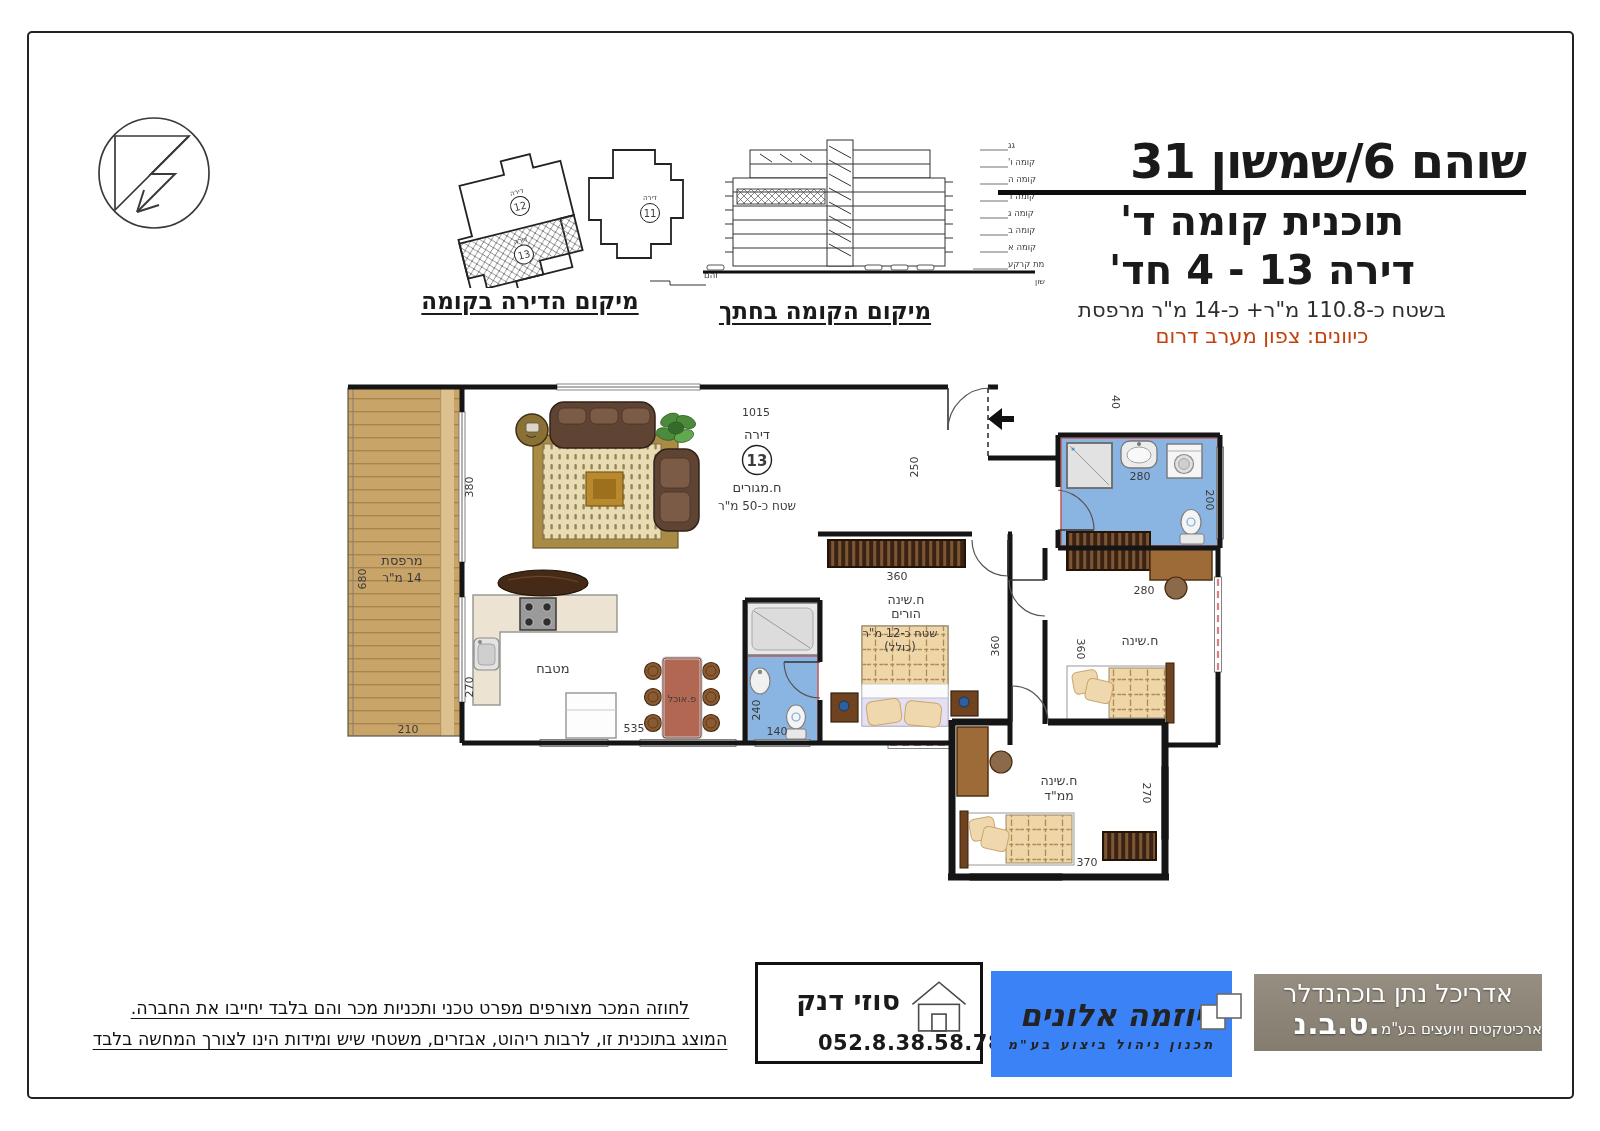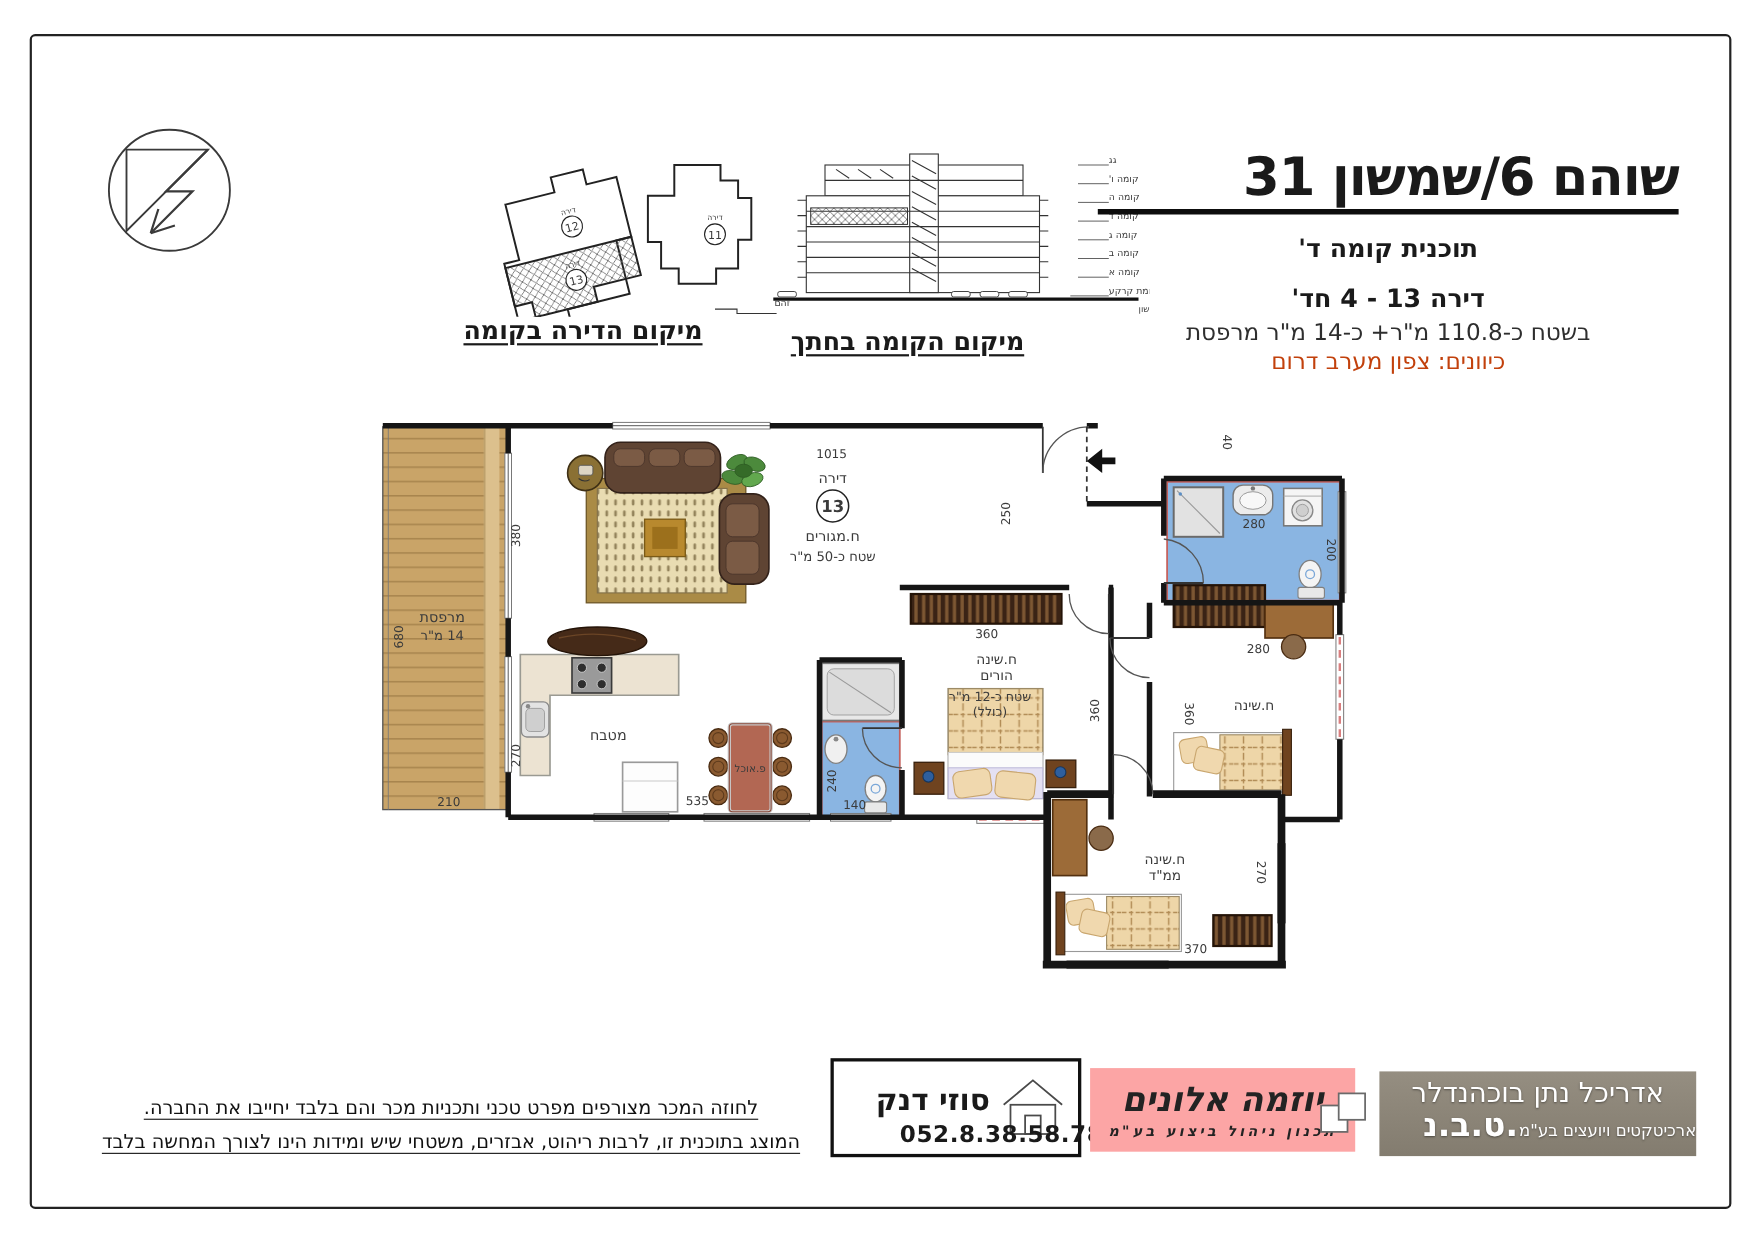--- a/index.html
+++ b/index.html
@@ -5,45 +5,45 @@
   html,body{margin:0;padding:0;background:#fff;}
   .page{position:relative;width:1600px;height:1131px;background:#fff;overflow:hidden;
         font-family:"DejaVu Sans",sans-serif;color:#1a1a1a;}
   .frame{position:absolute;left:27px;top:31px;width:1543px;height:1064px;
          border:2.5px solid #222;border-radius:5px;}
   .abs{position:absolute;}
   
   .header{position:absolute;left:998px;top:136px;width:528px;text-align:center;direction:rtl;}
   .header .title{font-size:48px;font-weight:900;letter-spacing:-1px;line-height:1.05;
                  border-bottom:5px solid #0d0d0d;padding-bottom:4px;text-align:right;}
-  .header .sub{font-size:23px;font-weight:800;margin-top:19px;}
+  .header .sub{font-size:40px;font-weight:800;margin-top:3px;}
   .header .small{font-size:21px;color:#2e2e2e;margin-top:5px;}
   .header .small2{font-size:21px;color:#c2410c;margin-top:2px;}
   
   .caption{position:absolute;text-align:center;font-size:23px;font-weight:800;direction:rtl;
            text-decoration:underline;text-underline-offset:4px;}
   
   svg text{font-family:"DejaVu Sans",sans-serif;fill:#3b3b3b;}
   svg text.he{direction:rtl;unicode-bidi:embed;}
   .w{stroke:#151515;stroke-width:5;fill:none;}
   .w2{stroke:#151515;stroke-width:7;fill:none;}
   .door{stroke:#555;stroke-width:1.2;fill:none;}
   .leaf{stroke:#333;stroke-width:1.6;fill:none;}
   .redash{stroke:#d97f7f;stroke-width:2.2;fill:none;stroke-dasharray:7 5;}
   .winband{fill:#fff;stroke:#777;stroke-width:0.9;}
   
   .disclaimer{position:absolute;left:85px;top:993px;width:650px;text-align:center;direction:rtl;
               font-size:17.5px;line-height:1.75;color:#111;}
   .disclaimer div{text-decoration:underline;text-underline-offset:4px;}
-  .agent-box{position:absolute;left:755px;top:962px;width:228px;height:90px;background:#fff;
+  .agent-box{position:absolute;left:755px;top:962px;width:228px;height:102px;background:#fff;
              border:3px solid #111;box-sizing:border-box;}
   .agent-name{position:absolute;right:80px;top:20px;font-size:27px;font-weight:800;direction:rtl;}
   .agent-phone{position:absolute;left:12px;bottom:6px;font-size:21px;font-weight:800;letter-spacing:.5px;margin-left:48px;}
   .agent-house{position:absolute;right:10px;top:10px;}
-  .orange-box{position:absolute;left:991px;top:971px;width:241px;height:76px;background:#fca5a5;
+  .orange-box{position:absolute;left:991px;top:971px;width:241px;height:106px;background:#3b82f6;
               display:flex;flex-direction:column;align-items:center;justify-content:center;direction:rtl;}
   .company-name{font-size:31px;font-weight:900;font-style:italic;color:#232323;}
   .company-sub{font-size:13px;font-weight:800;font-style:italic;letter-spacing:3px;color:#232323;margin-top:4px;}
   .squares-icon{position:absolute;left:1198px;top:991px;z-index:3;}
   .gray-box{position:absolute;left:1254px;top:974px;width:288px;height:77px;box-sizing:border-box;
             background:linear-gradient(#958e81,#837c6f);color:#fff;padding:5px 0;direction:rtl;
             text-shadow:0 1px 2px rgba(0,0,0,.45);}
   .arch-line1{font-size:25px;text-align:center;}
   .arch-line2{display:flex;direction:ltr;align-items:baseline;gap:1px;margin-top:-2px;justify-content:flex-end;}
   .arch-abbr{font-size:30px;font-weight:800;}

